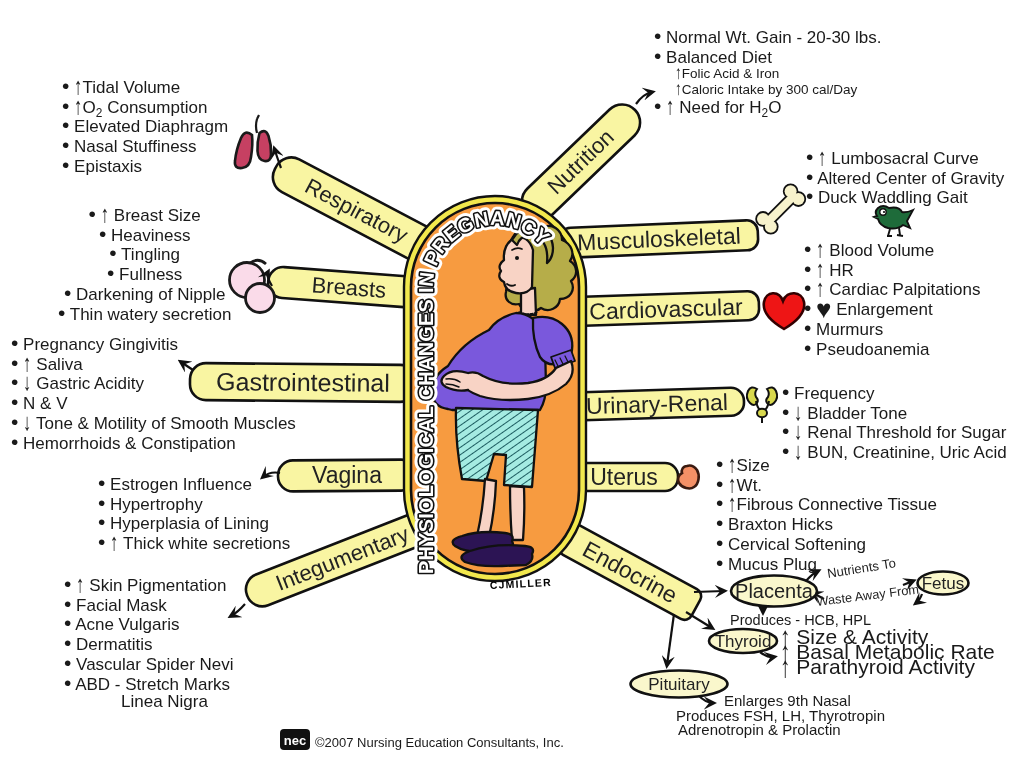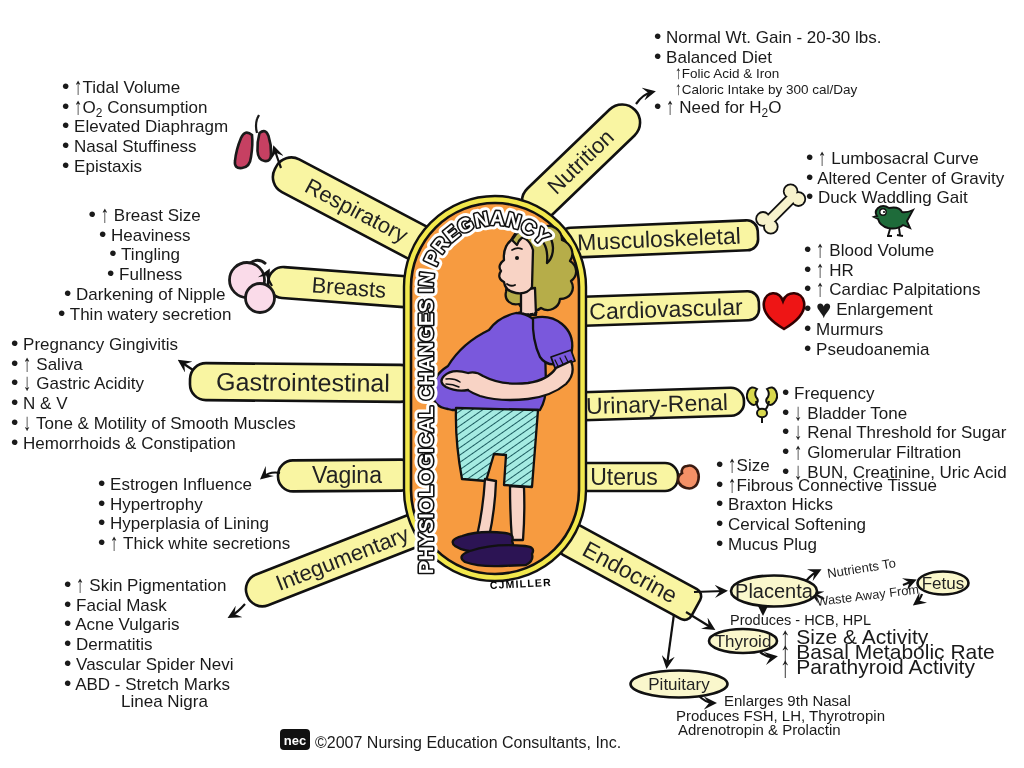--- a/index.html
+++ b/index.html
@@ -253,37 +253,37 @@
 <div><span class="b">•</span> <span class="a">↑</span> Cardiac Palpitations</div>
 <div><span class="b">•</span> <span style="font-size:26px;line-height:0;vertical-align:-3px;">♥</span> Enlargement</div>
 <div><span class="b">•</span> Murmurs</div>
 <div><span class="b">•</span> Pseudoanemia</div>
 </div>
 
 <div class="blk" style="left:782px;top:383px;">
 <div><span class="b">•</span> Frequency</div>
 <div><span class="b">•</span> <span class="a">↓</span> Bladder Tone</div>
 <div><span class="b">•</span> <span class="a">↓</span> Renal Threshold for Sugar</div>
-<div><span class="b">•</span> <span class="a">↑</span> Glomerular Filtration</div>
 <div><span class="b">•</span> <span class="a">↓</span> BUN, Creatinine, Uric Acid</div>
 </div>
 
 <div class="blk" style="left:716px;top:455px;">
 <div><span class="b">•</span> <span class="a">↑</span>Size</div>
+<div><span class="b">•</span> <span class="a">↑</span>Wt.</div>
 <div><span class="b">•</span> <span class="a">↑</span>Fibrous Connective Tissue</div>
 <div><span class="b">•</span> Braxton Hicks</div>
 <div><span class="b">•</span> Cervical Softening</div>
 <div><span class="b">•</span> Mucus Plug</div>
 </div>
 
 <div class="blk" style="left:730px;top:612px;font-size:14.5px;">Produces - HCB, HPL</div>
 <div class="blk" style="left:780px;top:629px;font-size:21px;line-height:15px;">
 <div><span class="a">↑</span> Size &amp; Activity</div>
 <div><span class="a">↑</span> Basal Metabolic Rate</div>
 <div><span class="a">↑</span> Parathyroid Activity</div>
 </div>
 <div class="blk" style="left:676px;top:694px;font-size:15px;line-height:14.5px;">
 <div style="padding-left:48px;">Enlarges 9th Nasal</div>
 <div>Produces FSH, LH, Thyrotropin</div>
 <div style="padding-left:2px;">Adrenotropin &amp; Prolactin</div>
 </div>
 
-<div class="blk" style="left:315px;top:734px;font-size:16px;">©2007 Nursing Education Consultants, Inc.</div>
+<div class="blk" style="left:315px;top:734px;font-size:13px;">©2007 Nursing Education Consultants, Inc.</div>
 
 </body></html>

